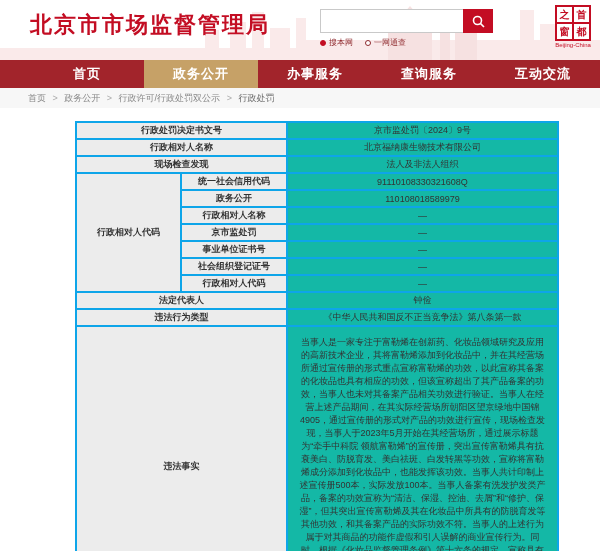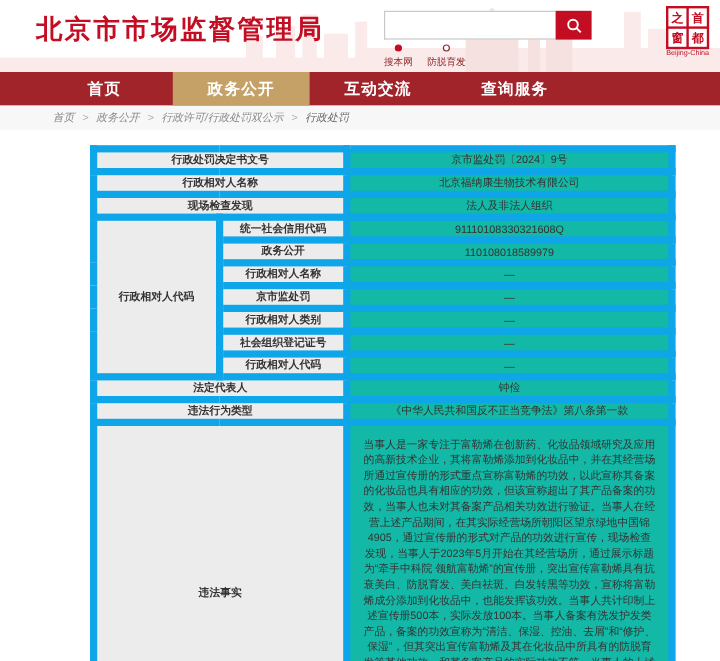--- a/index.html
+++ b/index.html
@@ -20,21 +20,21 @@
   .search-bar { display:flex; }
   .search-input {
     width:143px; height:24px; border:1px solid #c9c9c9; border-right:none;
     background:#fff; outline:none; font-size:10px; padding:0 6px;
   }
   .search-btn {
     width:30px; height:24px; background:#c30d23; border:none; cursor:pointer;
     display:flex; align-items:center; justify-content:center;
   }
   .radio-row { display:flex; gap:12px; margin-top:4px; font-size:8px; color:#8f2a2e; align-items:center; }
-  .radio-item { display:flex; align-items:center; gap:3px; cursor:pointer;flex-direction:column; }
+  .radio-item { display:flex; align-items:center; gap:3px; cursor:pointer; }
   .dot { width:6px; height:6px; border-radius:50%; display:inline-block; }
   .dot.filled { background:#c30d23; border:1px solid #c30d23; }
   .dot.hollow { background:#fff; border:1px solid #8f2a2e; }
   
   .logo { position:absolute; right:7px; top:5px; z-index:2; width:40px; text-align:center; }
   .logo-grid {
     width:36px; height:36px; margin:0 auto; background:#c30d23; padding:2px;
     display:grid; grid-template-columns:1fr 1fr; grid-template-rows:1fr 1fr; gap:2px;
   }
   .logo-cell { background:#fff; color:#c30d23; font-weight:bold; font-size:10px;
@@ -42,31 +42,31 @@
   .logo-caption { font-size:6px; color:#c30d23; margin-top:1px; white-space:nowrap; }
   
   .nav { display:flex; height:28px; background:#a2242b; padding-left:30px; }
   .nav-item {
     width:114px; line-height:28px; text-align:center; color:#fff;
     font-size:13px; font-weight:bold; cursor:pointer; letter-spacing:1px;
   }
   .nav-item.active { background:#c6a167; }
   
   .breadcrumb {
-    height:20px; line-height:20px; background:#f7f7f7; padding-left:44px;
-    font-size:9px; color:#999; white-space:nowrap;font-style:italic;
+    height:20px; line-height:20px; background:#f7f7f7; padding-left:28px;
+    font-size:9px; color:#999; white-space:nowrap;
   }
   .breadcrumb .sep { margin:0 4px; color:#aaa; }
   .breadcrumb .crumb { color:#888; cursor:pointer; }
   .breadcrumb .crumb.current { color:#666; cursor:default; }
   
   .content { background:#fff; }
   table.penalty { border-collapse:collapse; margin:13px 0 0 75px; width:482px; table-layout:fixed; }
   col.c1 { width:105px; } col.c2 { width:106px; } col.c3 { width:271px; }
-  td { border:6px solid #0ea5e9; font-size:9px; color:#333; height:17px; vertical-align:middle; }
+  td { border:2px solid #0ea5e9; font-size:9px; color:#333; height:17px; vertical-align:middle; }
   td.lab { background:#ececec; font-weight:bold; text-align:center; }
   td.val { background:#14b8a6; text-align:center; }
   td.fact {
     text-align:center; padding:9px 10px; line-height:13px; height:207px; vertical-align:top;
   }
 </style>
 </head>
 <body>
 
 <div class="page">
@@ -106,41 +106,42 @@
           </svg>
         </button>
       </div>
       <div class="radio-row">
         <span class="radio-item">
           <span class="dot filled"></span>
           <span>搜本网</span>
         </span>
         <span class="radio-item">
           <span class="dot hollow"></span>
-          <span>防脱育发</span>
+          <span>一网通查</span>
         </span>
       </div>
     </div>
 
     <div class="logo">
       <div class="logo-grid">
         <span class="logo-cell">之</span>
         <span class="logo-cell">首</span>
         <span class="logo-cell">窗</span>
         <span class="logo-cell">都</span>
       </div>
       <div class="logo-caption">Beijing-China</div>
     </div>
   </div>
 
   <div class="nav">
     <div class="nav-item">首页</div>
     <div class="nav-item active">政务公开</div>
+    <div class="nav-item">办事服务</div>
+    <div class="nav-item">查询服务</div>
     <div class="nav-item">互动交流</div>
-    <div class="nav-item">查询服务</div>
   </div>
 
   <div class="breadcrumb">
     <span class="crumb">首页</span>
     <span class="sep">&gt;</span>
     <span class="crumb">政务公开</span>
     <span class="sep">&gt;</span>
     <span class="crumb">行政许可/行政处罚双公示</span>
     <span class="sep">&gt;</span>
     <span class="crumb current">行政处罚</span>
@@ -179,21 +180,21 @@
       </tr>
       <tr>
         <td class="lab">行政相对人名称</td>
         <td class="val">—</td>
       </tr>
       <tr>
         <td class="lab">京市监处罚</td>
         <td class="val">—</td>
       </tr>
       <tr>
-        <td class="lab">行政相对人类别</td>
+        <td class="lab">事业单位证书号</td>
         <td class="val">—</td>
       </tr>
       <tr>
         <td class="lab">社会组织登记证号</td>
         <td class="val">—</td>
       </tr>
       <tr>
         <td class="lab">行政相对人代码</td>
         <td class="val">—</td>
       </tr>

